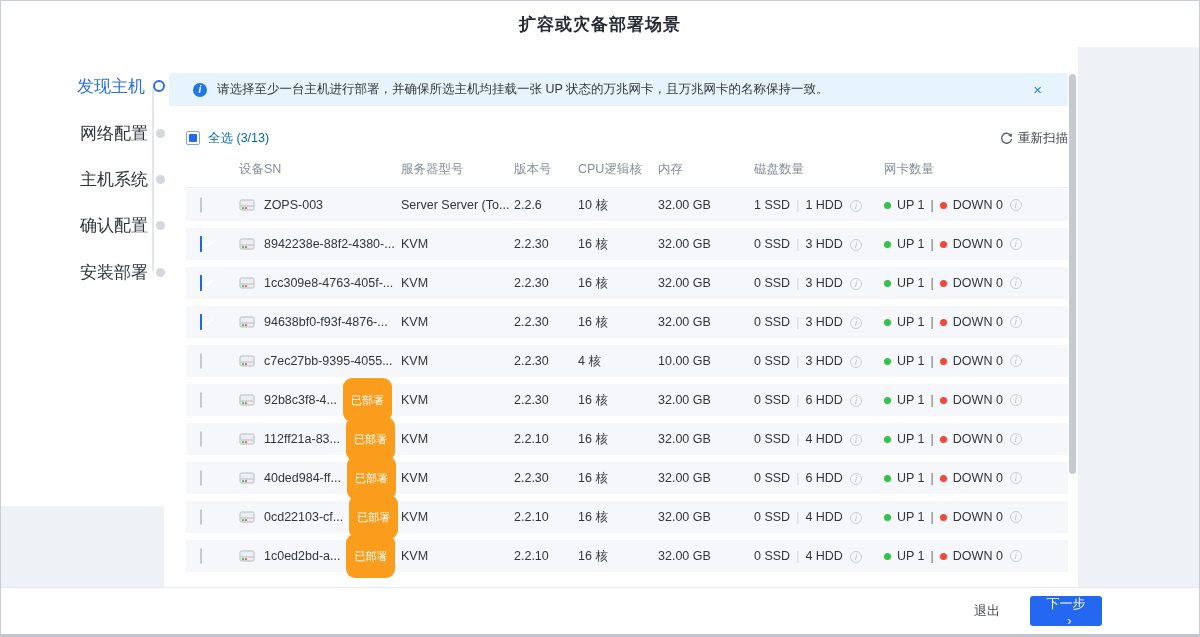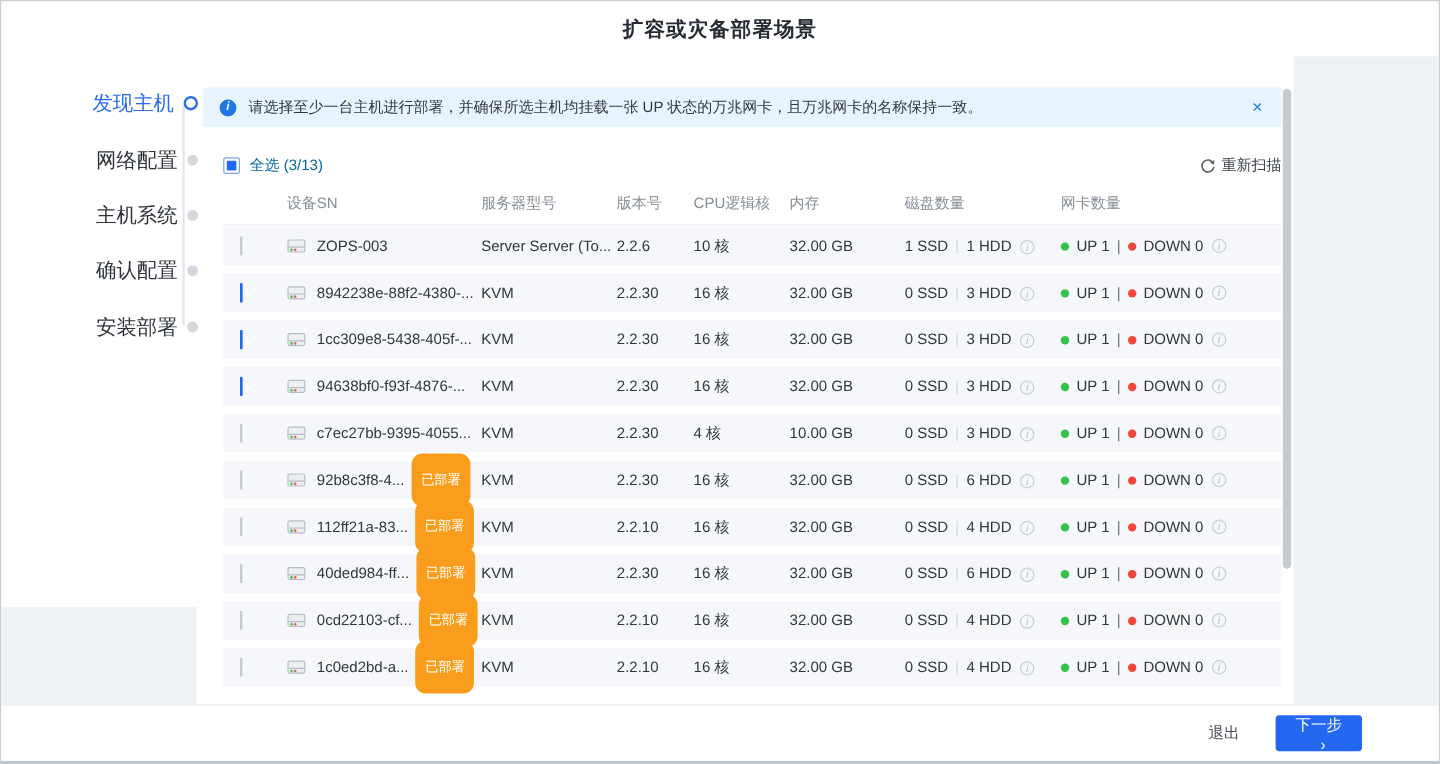--- a/index.html
+++ b/index.html
@@ -20,21 +20,21 @@
   .step-line{position:absolute;left:91px;top:26px;width:2px;height:184px;background:#e3e6eb;}
   .step{position:absolute;right:0;width:110px;height:18px;display:flex;align-items:center;justify-content:flex-end;cursor:pointer;}
   .step .lbl{font-size:17px;color:#2e333b;margin-right:8px;}
   .step .dot{width:9px;height:9px;border-radius:50%;background:#d3d7de;position:relative;z-index:2;}
   .step.active .lbl{color:#2a6cea;}
   .step.active .dot{width:8px;height:8px;background:#fff;border:2.5px solid #2a6cea;}
   .s0{top:16px;} .s1{top:63px;} .s2{top:109px;} .s3{top:155px;} .s4{top:202px;}
 
   
   .banner{position:absolute;left:168px;top:72px;width:899px;height:33px;background:#e8f4fd;border-radius:2px;
-    display:flex;align-items:center;box-sizing:border-box;padding:0 14px;}
+    display:flex;align-items:center;box-sizing:border-box;padding:0 24px;}
   .banner .info-ic{width:14px;height:14px;border-radius:50%;background:#1f78e6;color:#fff;flex:0 0 auto;
     text-align:center;line-height:14px;font-size:10px;font-style:italic;font-weight:700;}
   .banner .info-ic::after{content:"i";}
   .banner .msg{font-size:12.5px;color:#33383f;margin-left:10px;flex:1;}
   .banner .close{font-size:15px;color:#2a82e4;cursor:pointer;line-height:14px;padding:0 2px;}
 
   
   .toolbar{position:absolute;left:185px;top:126px;width:882px;height:22px;display:flex;align-items:center;}
   .toolbar .spacer{flex:1;}
   .select-all{display:flex;align-items:center;cursor:pointer;}
@@ -73,21 +73,21 @@
   .info-i::after{content:"i";}
   .dot{width:7px;height:7px;border-radius:50%;display:inline-block;margin-right:6px;}
   .dot.up{background:#35c24a;}
   .dot.down{background:#f2463a;}
 
   
   .scroll-thumb{position:absolute;left:1068px;top:73px;width:7px;height:400px;border-radius:4px;background:#c6cbd2;cursor:pointer;}
 
   
   .footer{position:absolute;left:0;bottom:0;width:100%;height:47px;background:#fff;border-top:1px solid #e7eaee;box-sizing:border-box;
-    display:flex;align-items:center;justify-content:flex-end;padding-right:64px;}
+    display:flex;align-items:center;justify-content:flex-end;padding-right:97px;}
   .btn-exit{font-size:13px;color:#454a52;cursor:pointer;margin-right:30px;}
   .btn-next{height:30px;min-width:72px;padding:0 14px;background:#2468f2;color:#fff;border:none;border-radius:3px;
     font-size:13px;cursor:pointer;display:flex;align-items:center;justify-content:center;font-family:inherit;flex-direction:column;}
   .btn-next .chev{margin-left:7px;font-size:13px;}
 </style>
 </head>
 <body>
 
 <div class="screen">
 
@@ -225,21 +225,21 @@
     </div>
     <div class="cell c-sn">
       <span class="server-ic">
         <svg width="16" height="12" viewBox="0 0 16 12">
           <rect x="1" y="1" width="14" height="10" rx="1.5" fill="#eceff2" stroke="#b7bdc6" stroke-width="1"></rect>
           <line x1="1.5" y1="7" x2="14.5" y2="7" stroke="#b7bdc6" stroke-width="1"></line>
           <circle cx="4" cy="9.2" r="1.1" fill="#3fc04e"></circle>
           <circle cx="7" cy="9.2" r="1.1" fill="#ee5b4f"></circle>
         </svg>
       </span>
-      <span class="sn-text">1cc309e8-5438-405f-...</span>
+      <span class="sn-text">1cc309e8-4763-405f-...</span>
 
     </div>
     <div class="cell c-model">KVM</div>
     <div class="cell c-version">2.2.30</div>
     <div class="cell c-cpu">16 核</div>
     <div class="cell c-mem">32.00 GB</div>
     <div class="cell c-disk">
       <span>0 SSD</span><span class="sep">|</span><span>3 HDD</span><span class="info-i"></span>
     </div>
     <div class="cell c-nic">

